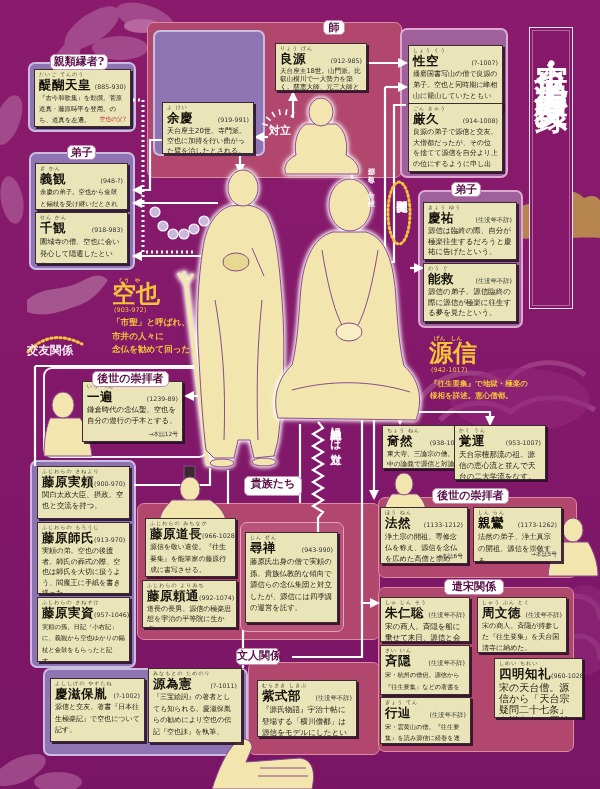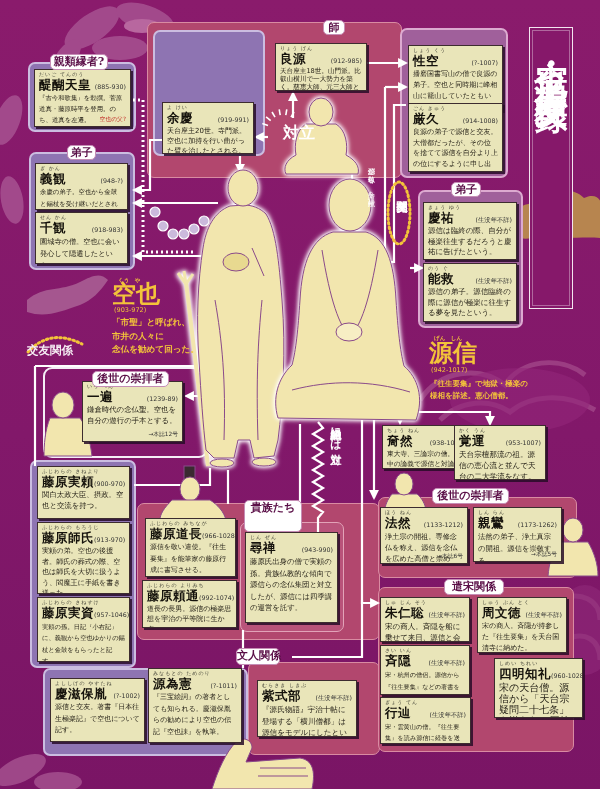--- a/index.html
+++ b/index.html
@@ -185,26 +185,26 @@
 
 <div id="title-box">
   <div id="title-text">空也・源信交友録</div>
 </div>
 
 <div class="pill" style="left:50px;top:54px;width:58px;height:16px">親類縁者?</div>
 <div class="pill" style="left:67px;top:145px;width:29px;height:15px">弟子</div>
 <div class="pill" style="left:323px;top:20px;width:22px;height:15px">師</div>
 <div class="pill" style="left:451px;top:182px;width:30px;height:15px">弟子</div>
 <div class="pill" style="left:92px;top:371px;width:77px;height:16px">後世の崇拝者</div>
-<div class="pill" style="left:244px;top:500px;width:58px;height:32px">貴族たち</div>
+<div class="pill" style="left:244px;top:476px;width:58px;height:20px">貴族たち</div>
 <div class="pill" style="left:236px;top:648px;width:44px;height:17px">文人関係</div>
 <div class="pill" style="left:432px;top:488px;width:77px;height:16px">後世の崇拝者</div>
 <div class="pill" style="left:444px;top:579px;width:60px;height:16px">遣宋関係</div>
 
-<div class="central" style="left:283px;top:123px;font-size:16px;color:#fff;font-family:Liberation Sans, sans-serif">対立</div>
+<div class="central" style="left:269px;top:123px;font-size:11px;color:#fff;font-family:Liberation Sans, sans-serif">対立</div>
 <div class="central" style="left:27px;top:343px;font-size:11.5px;color:#f6eef4;font-family:'DejaVu Serif',serif">交友関係</div>
 <div class="vert" style="left:393px;top:192px;font-size:11px;font-weight:bold;font-family:'DejaVu Serif',serif">交友関係</div>
 <div class="vert" style="left:366px;top:162px;font-size:7.3px">源信が尊敬し、詩を献呈</div>
 <div class="vert" style="left:327px;top:420px;font-size:11px;font-weight:bold;font-family:'DejaVu Serif',serif">組織的には対立</div>
 
 <div class="central gold" style="left:118px;top:277px;font-size:5.5px">くう　や</div>
 <div class="central gold" style="left:112px;top:282px;font-size:24px;line-height:24px;font-family:'DejaVu Serif',serif">空也</div>
 <div class="central gold" style="left:114px;top:306px;font-size:6.5px;font-weight:normal">(903-972)</div>
 <div class="central gold" style="left:112px;top:316px;font-size:8.6px;line-height:13.5px">
   <div>「市聖」と呼ばれ、</div>

